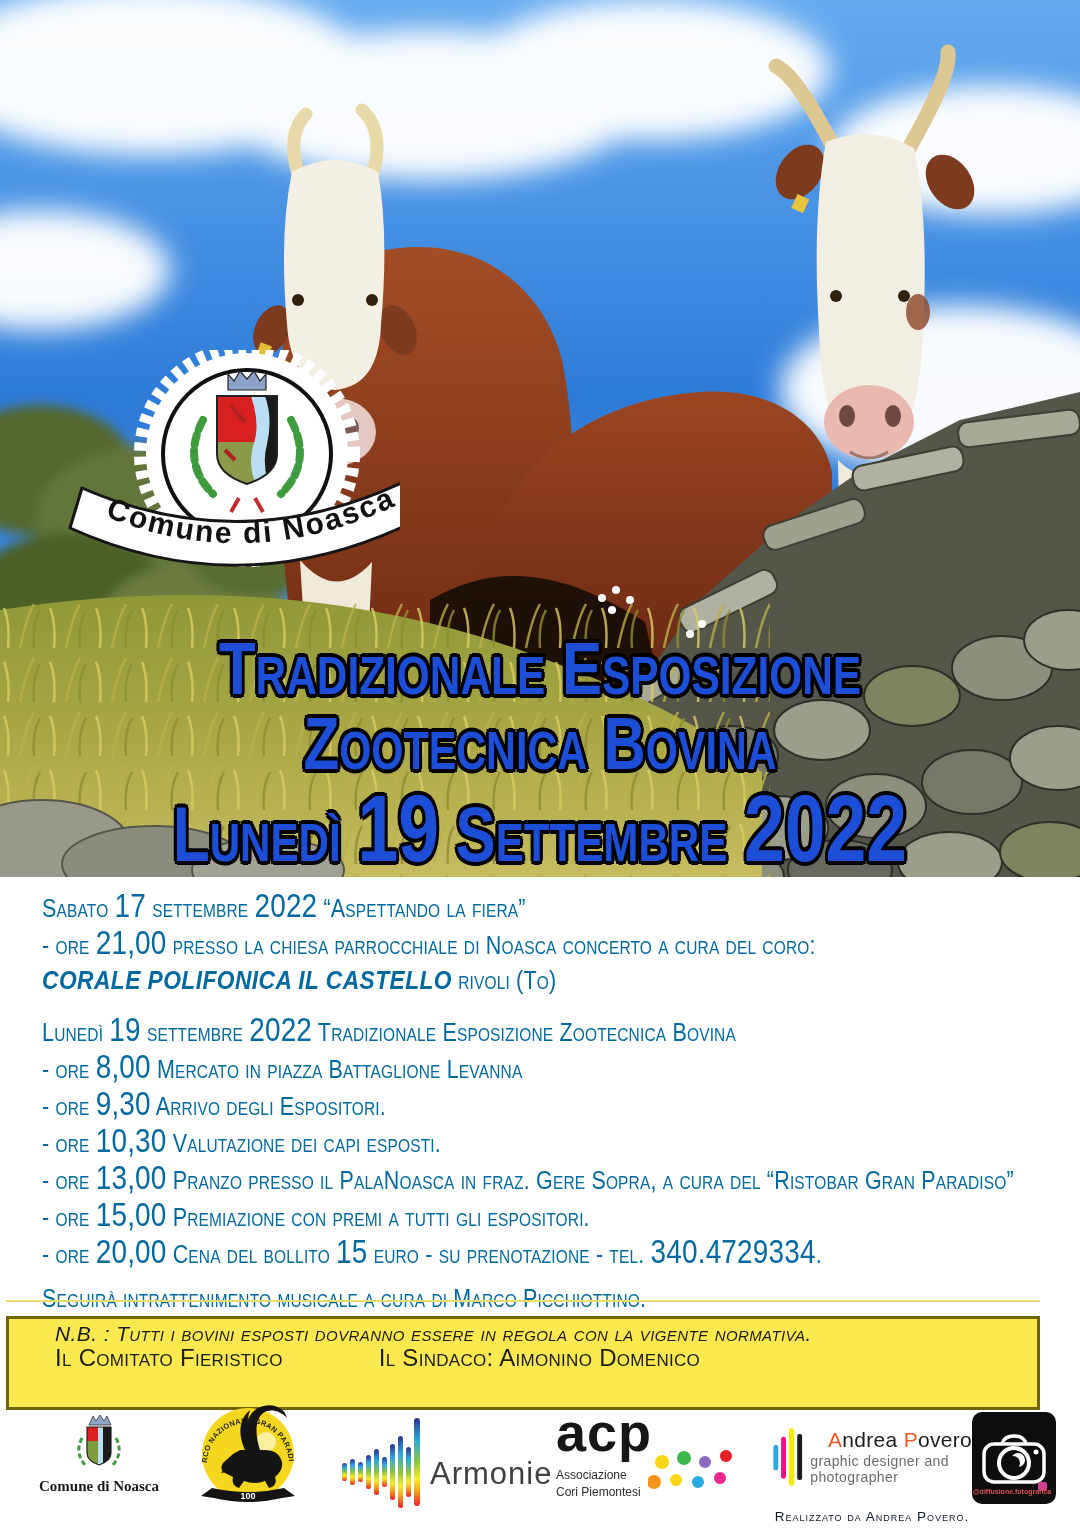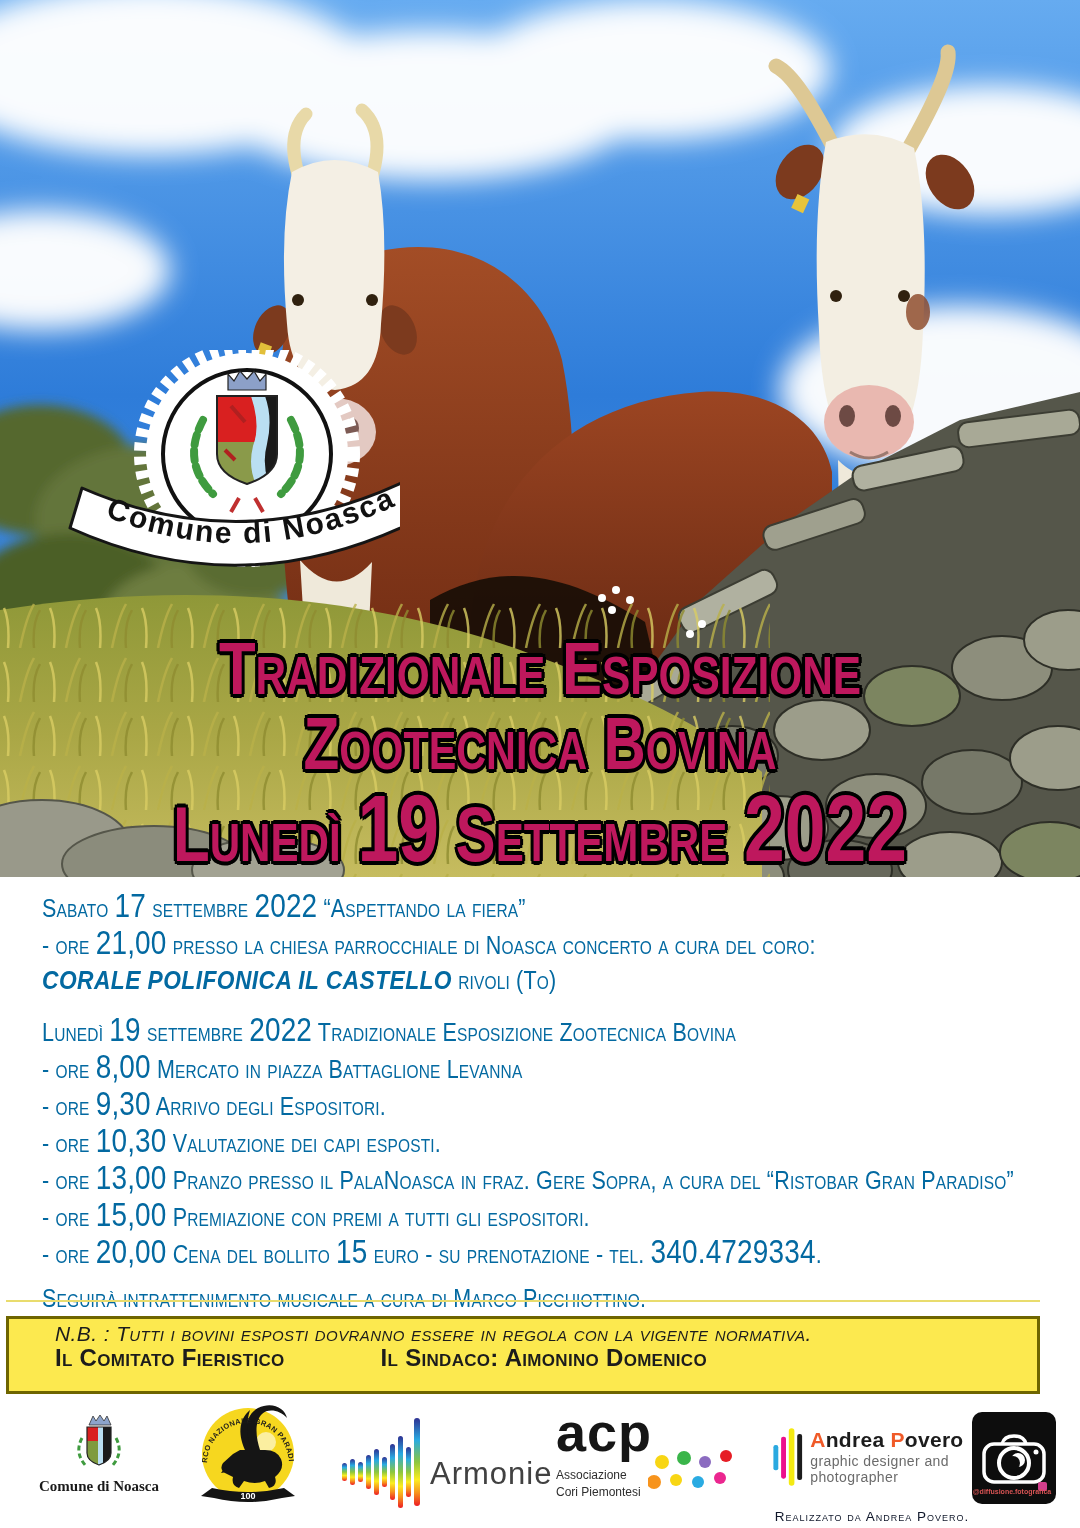--- a/index.html
+++ b/index.html
@@ -8,61 +8,61 @@
   
   .photo{position:absolute;left:0;top:0;width:1080px;height:877px;}
   .photo svg{display:block;width:100%;height:100%;}
   
   .seal{position:absolute;left:55px;top:350px;width:345px;height:262px;}
   .seal svg{display:block;width:100%;height:100%;}
   .ribbon-text{font-family:"Liberation Sans",sans-serif;font-size:30px;font-weight:600;letter-spacing:2px;fill:#111;}
   
   .ln{white-space:nowrap;}
   
-  .title{position:absolute;top:630px;left:0;right:0;text-align:center;color:#be185d;font-weight:700;}
+  .title{position:absolute;top:630px;left:0;right:0;text-align:center;color:#1d4ed8;font-weight:700;}
   .title .ln{font-variant:small-caps;
       text-shadow:-3px -3px 0 #000,3px -3px 0 #000,-3px 3px 0 #000,3px 3px 0 #000,
                   -4px 0 0 #000,4px 0 0 #000,0 -4px 0 #000,0 4px 0 #000;}
   .t1{font-size:75px;line-height:76px;transform:scaleX(.80);}
   .t2{font-size:75px;line-height:74px;transform:scaleX(.78);}
   .t3{font-size:77px;line-height:92px;margin-top:3px;transform:scaleX(.78);}
   .t3 .n{font-size:1.22em;font-variant:normal;}
   
   .body{position:absolute;top:877px;left:42px;right:0;padding-top:12px;color:#0369a1;}
   .body .ln{font-variant:small-caps;font-size:25px;line-height:35px;letter-spacing:.2px;
             transform:scaleX(.86);transform-origin:0 50%;}
   .body .n{font-size:1.3em;font-variant:normal;}
   .body .bi{font-style:italic;font-weight:700;font-size:1.06em;letter-spacing:.5px;font-variant:normal;}
   .gapL{margin-top:15px;}
   .gapS{margin-top:9px;}
   
   .notice-topline{position:absolute;top:1300px;left:6px;right:40px;height:2px;background:#e9dc6d;}
-  .notice{position:absolute;top:1316px;left:6px;right:40px;height:78px;box-sizing:border-box;
+  .notice{position:absolute;top:1316px;left:6px;right:40px;height:94px;box-sizing:border-box;
           background:#fce94f;border:3px solid #6e6500;padding:4px 8px 0 46px;color:#1c1c1c;}
   .nb{font-style:italic;font-variant:small-caps;font-size:21px;line-height:22px;letter-spacing:.4px;}
   .disc{font-style:italic;font-size:18.5px;line-height:20px;}
-  .sigrow{display:flex;font-variant:small-caps;font-size:24px;line-height:26px;letter-spacing:.3px;font-weight:bold;}
+  .sigrow{display:flex;font-variant:small-caps;font-size:24px;line-height:26px;letter-spacing:.3px;}
   .sig2{margin-left:96px;}
   
   .footer{position:absolute;top:1398px;left:0;right:0;height:130px;}
   .lg{position:absolute;}
   .lg svg{display:block;}
   .lg-comune{left:34px;top:14px;width:130px;text-align:center;}
   .comune-caption{font-family:"Liberation Serif",serif;font-weight:700;font-size:15px;color:#1a1a1a;margin-top:2px;}
   .lg-parco{left:188px;top:2px;width:120px;height:114px;}
   .lg-armonie{left:342px;top:16px;display:flex;align-items:flex-end;}
   .armonie-label{font-size:31px;color:#414141;letter-spacing:1px;margin:0 0 18px 2px;}
   .lg-acp{left:556px;top:10px;width:200px;height:100px;position:absolute;}
   .acp-word{font-size:54px;font-weight:700;color:#161616;line-height:.9;letter-spacing:1px;}
   .acp-sub{font-size:12px;color:#2e2e2e;line-height:17px;margin-top:10px;}
   .acp-dots{position:absolute;left:92px;top:38px;}
   .lg-povero{left:772px;top:16px;width:200px;}
   .povero-row{display:flex;align-items:flex-start;}
   .povero-txt{margin-left:6px;padding-top:14px;}
-  .pname{font-size:21px;font-weight:700;letter-spacing:.3px;color:#1c1c1c;}
+  .pname{font-size:21px;font-weight:400;letter-spacing:.3px;color:#1c1c1c;text-align:right;}
   .pname .o{color:#f05a28;}
   .povero-sub{font-size:14px;color:#6b6b6b;letter-spacing:.4px;margin-top:1px;}
   .povero-credit{font-variant:small-caps;font-size:13.5px;letter-spacing:1px;color:#0f172a;margin-top:9px;text-align:center;}
   .lg-diff{left:972px;top:14px;width:84px;height:92px;}
 </style>
 </head>
 <body>
 
 <div class="poster">
 

